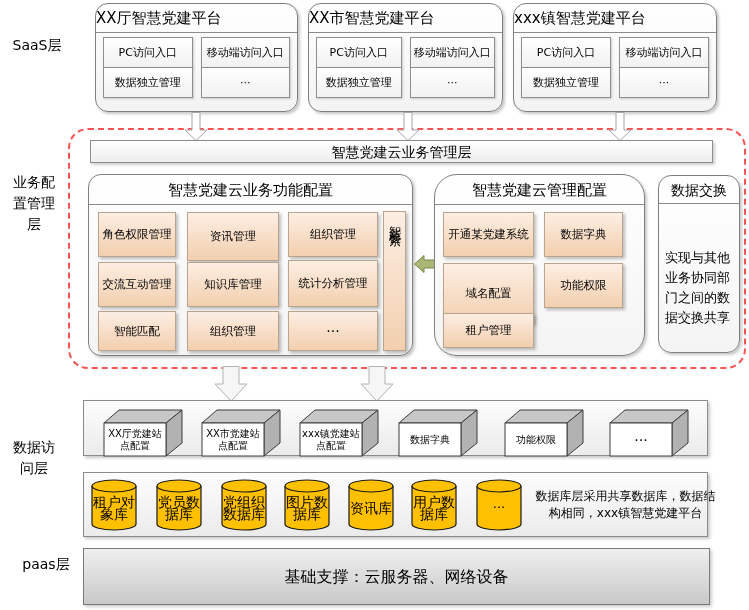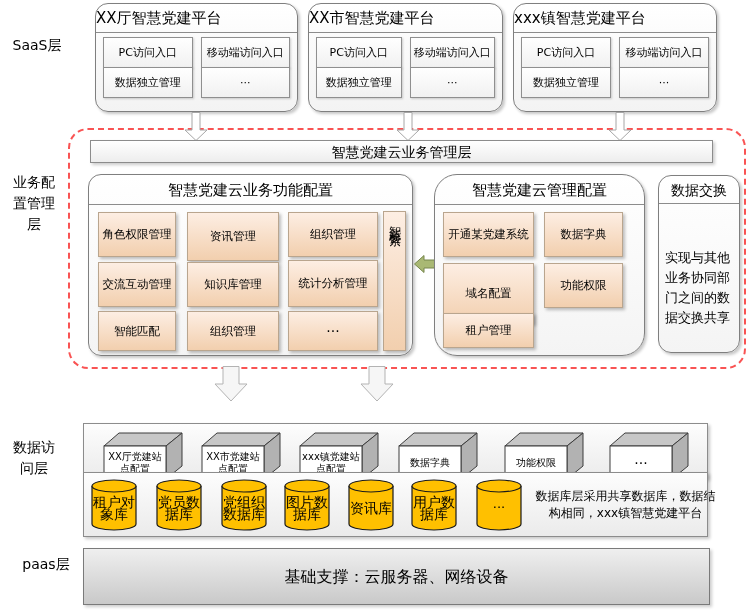--- a/index.html
+++ b/index.html
@@ -161,21 +161,21 @@
     <div id="exchange-body">实现与其他业务协同部门之间的数据交换共享</div>
   </div>
 
   <svg style="position:absolute; left:214px; top:366px;" width="34" height="36" viewBox="0 0 34 36">
     <polygon points="9,0.5 25,0.5 25,18 33,18 17,35 1,18 9,18" fill="#f6f6f6" stroke="#b3b3b3" stroke-width="1"></polygon>
   </svg>
   <svg style="position:absolute; left:360px; top:366px;" width="34" height="36" viewBox="0 0 34 36">
     <polygon points="9,0.5 25,0.5 25,18 33,18 17,35 1,18 9,18" fill="#f6f6f6" stroke="#b3b3b3" stroke-width="1"></polygon>
   </svg>
 
-  <div class="tray" style="top:423px; height:56px;">
+  <div class="tray" style="top:400px; height:56px;">
     <div class="cube" style="left:19px; top:8px;">
       <svg width="80" height="48" viewBox="0 0 80 48">
           <polygon points="1,14 16,1 79,1 63,14" fill="#c7c7c7" stroke="#3c3c3c"></polygon>
           <polygon points="63,14 79,1 79,34 63,47" fill="#b2b2b2" stroke="#3c3c3c"></polygon>
           <rect x="1" y="14" width="62" height="33" fill="#ffffff" stroke="#3c3c3c"></rect>
         </svg>
       <div class="cube-label">XX厅党建站点配置</div>
     </div>
     <div class="cube" style="left:117px; top:8px;">
       <svg width="80" height="48" viewBox="0 0 80 48">

